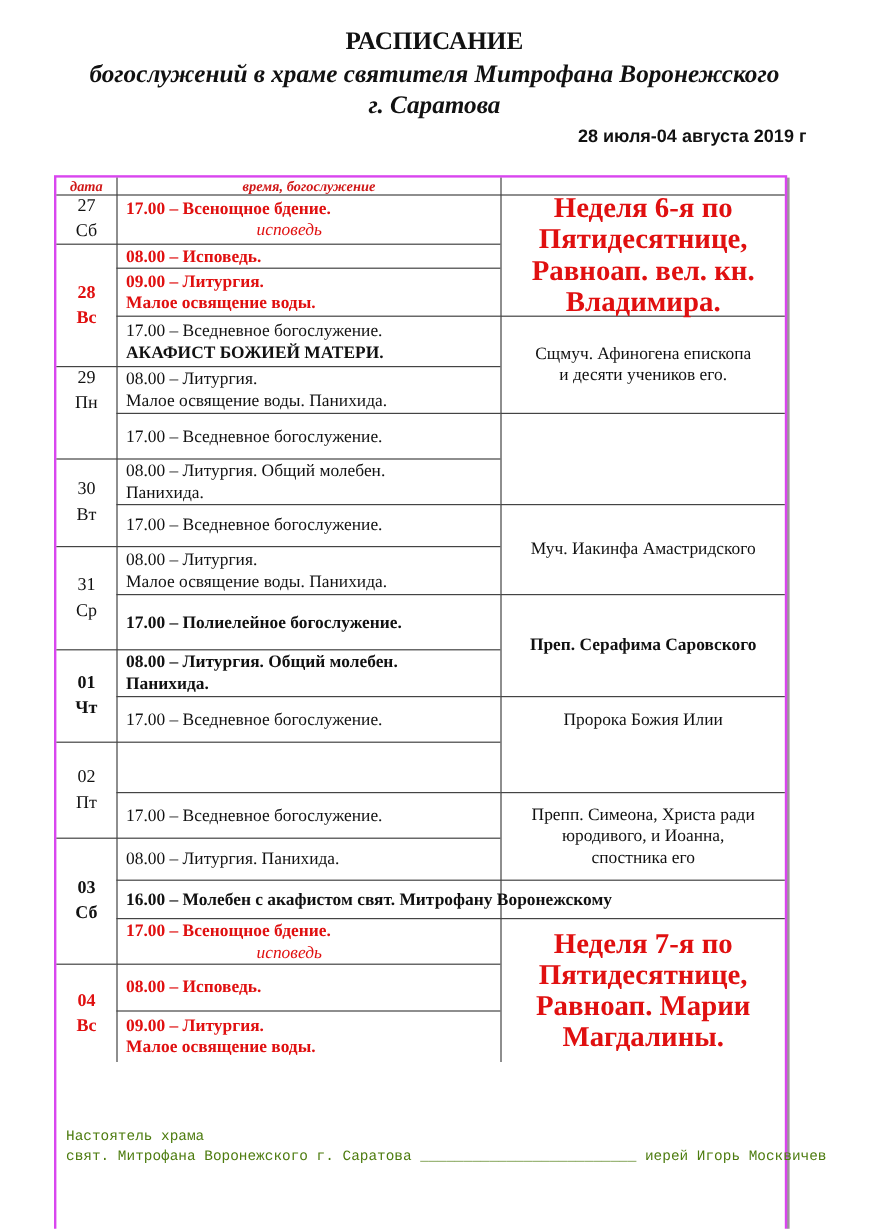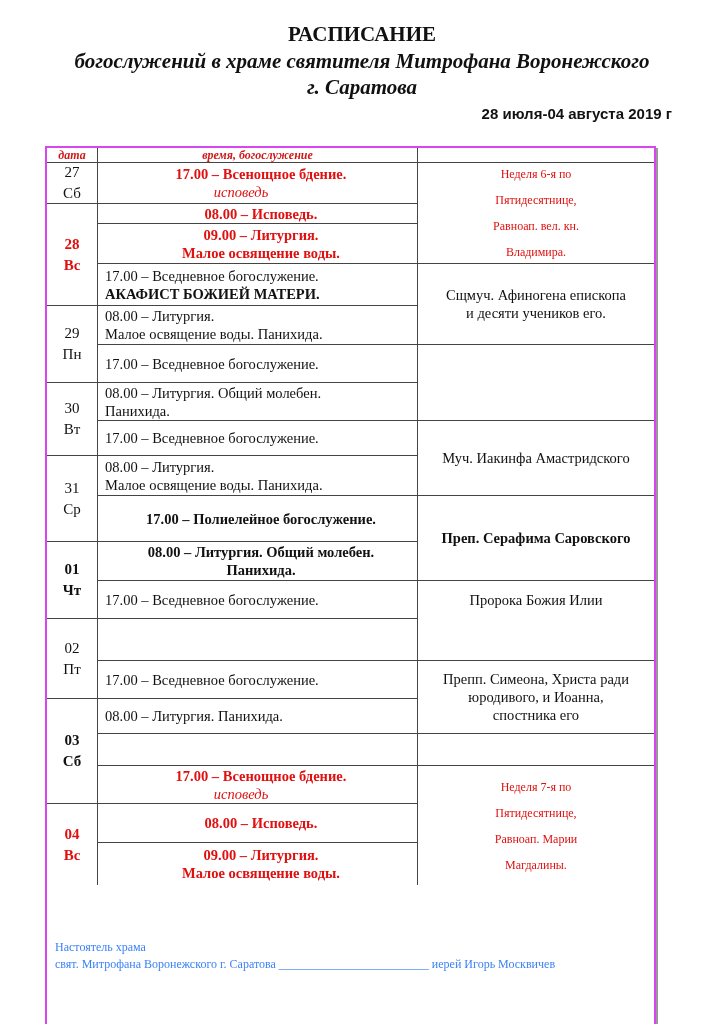--- a/index.html
+++ b/index.html
@@ -16,27 +16,27 @@
   .tbl { position: absolute; left: 45px; top: 146px; width: 611px; height: 936px;
          border: 2px solid #d946ef; box-sizing: border-box; box-shadow: 2px 2px 0 #999; }
   .cell { position: absolute; box-sizing: border-box; display: flex; flex-direction: column;
           justify-content: center; font-size: 14.5px; line-height: 18px; }
   .hdr { font-style: italic; font-weight: bold; color: #d01818; font-size: 12px; text-align: center;
          align-items: center; }
   .date { align-items: center; text-align: center; font-size: 15px; line-height: 21px; }
   .svc { padding-left: 7px; }
   .cal { align-items: center; text-align: center; font-size: 14.5px; }
   .red { color: #e01010; }
-  .b { font-weight: bold; align-items: center; }
+  .b { font-weight: bold; }
   .i { font-style: italic; font-weight: normal; }
-  .big { font-size: 12px; line-height: 26px; font-weight: normal; }
+  .big { font-size: 24px; line-height: 26px; font-weight: bold; }
   .hl { position: absolute; height: 1px; background: #444; }
   .vl { position: absolute; width: 1px; background: #444; }
   .center-ind { display: block; text-align: center; padding-right: 40px; }
-  .footer { position: absolute; left: 55px; font-size: 12px; color: #3b82f6; }
+  .footer { position: absolute; left: 55px; font-size: 12px; color: #4d7c0f; font-family: Liberation Mono, monospace; }
 </style>
 </head>
 <body>
 
 <div class="title">РАСПИСАНИЕ</div>
 <div class="subtitle sub1">богослужений в храме святителя Митрофана Воронежского</div>
 <div class="subtitle sub2">г. Саратова</div>
 <div class="daterange">28 июля-04 августа 2019 г</div>
 
 <div class="tbl">
@@ -48,21 +48,21 @@
   <div class="vl" style="left:370px;top:0;height:737px;"></div>
 
   <div class="cell date" style="left:0;top:15px;width:50px;height:40px;">
     <span>27</span>
     <span>Сб</span>
   </div>
   <div class="cell date red b" style="left:0;top:56px;width:50px;height:101px;">
     <span>28</span>
     <span>Вс</span>
   </div>
-  <div class="cell date" style="left:0;top:158px;width:50px;height:76px;">
+  <div class="cell date" style="left:0;top:140px;width:50px;height:76px;">
     <span>29</span>
     <span>Пн</span>
   </div>
   <div class="cell date" style="left:0;top:235px;width:50px;height:72px;">
     <span>30</span>
     <span>Вт</span>
   </div>
   <div class="cell date" style="left:0;top:308px;width:50px;height:85px;">
     <span>31</span>
     <span>Ср</span>
@@ -155,20 +155,23 @@
   </div>
   <div class="cell svc" style="left:51px;top:433px;width:319px;height:37px;">
     <span>17.00 – Вседневное богослужение.</span>
   </div>
   <div class="cell svc" style="left:51px;top:513px;width:319px;height:37px;">
     <span>17.00 – Вседневное богослужение.</span>
   </div>
   <div class="cell svc" style="left:51px;top:551px;width:319px;height:34px;">
     <span>08.00 – Литургия. Панихида.</span>
   </div>
+  <div class="cell svc b" style="left:51px;top:586px;width:556px;height:31px;">
+    <span>16.00 – Молебен с акафистом свят. Митрофану Воронежскому</span>
+  </div>
   <div class="cell svc red b" style="left:51px;top:618px;width:319px;height:37px;">
     <span>17.00 – Всенощное бдение.</span>
     <span class="i center-ind">исповедь</span>
   </div>
   <div class="cell svc red b" style="left:51px;top:656px;width:319px;height:38px;">
     <span>08.00 – Исповедь.</span>
   </div>
   <div class="cell svc red b" style="left:51px;top:695px;width:319px;height:42px;">
     <span>09.00 – Литургия.</span>
     <span>Малое освящение воды.</span>

